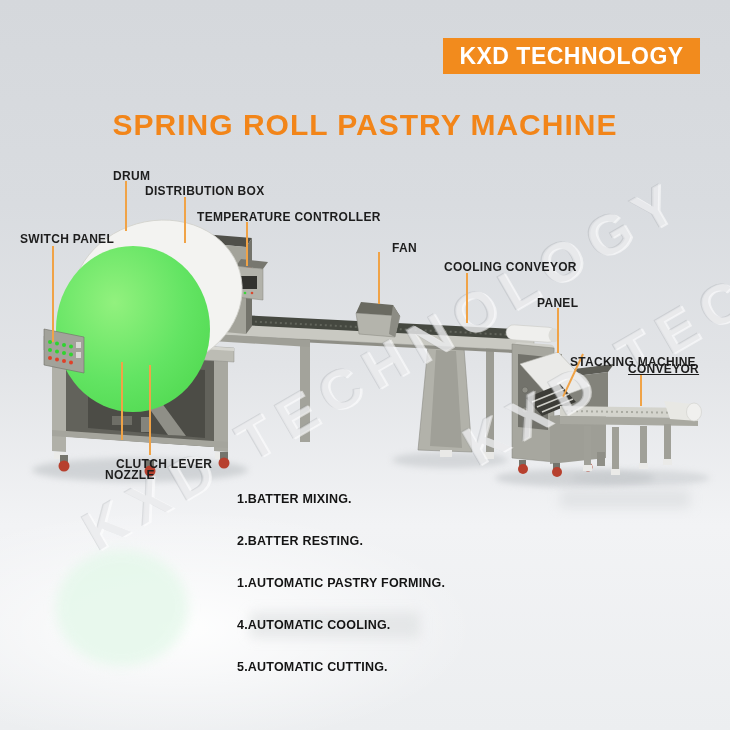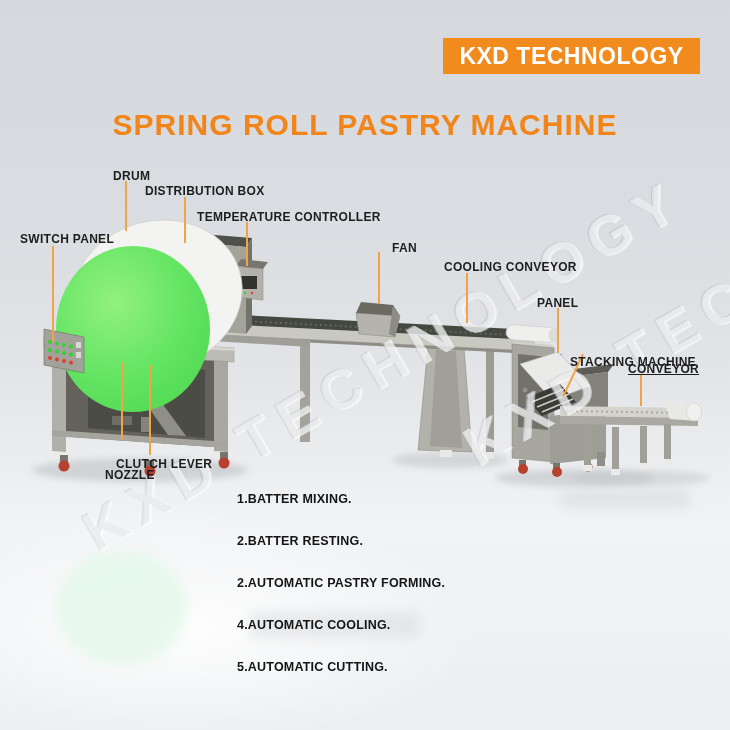--- a/index.html
+++ b/index.html
@@ -256,18 +256,18 @@
   <div class="callout" id="c-cooling-conveyor">COOLING CONVEYOR</div>
   <div class="callout" id="c-cutter">PANEL</div>
   <div class="callout" id="c-stacking-machine">STACKING MACHINE</div>
   <div class="callout" id="c-conveyor">CONVEYOR</div>
   <div class="callout" id="c-nozzle">NOZZLE</div>
   <div class="callout" id="c-clutch-lever">CLUTCH LEVER</div>
 
   <div id="features">
     <div>1.BATTER MIXING.</div>
     <div>2.BATTER RESTING.</div>
-    <div>2.AUTOMATIC PASTRY FORMING.</div>
+    <div>1.AUTOMATIC PASTRY FORMING.</div>
     <div>4.AUTOMATIC COOLING.</div>
     <div>5.AUTOMATIC CUTTING.</div>
   </div>
 
 </div>
 
 </body></html>

